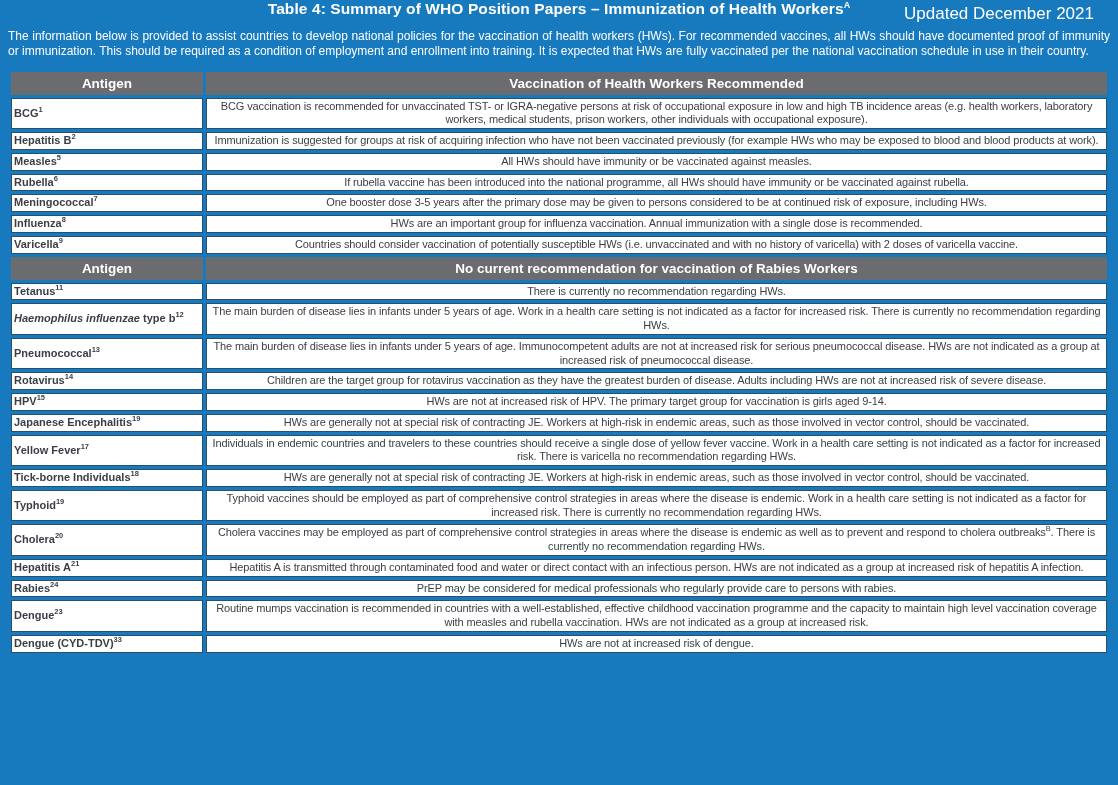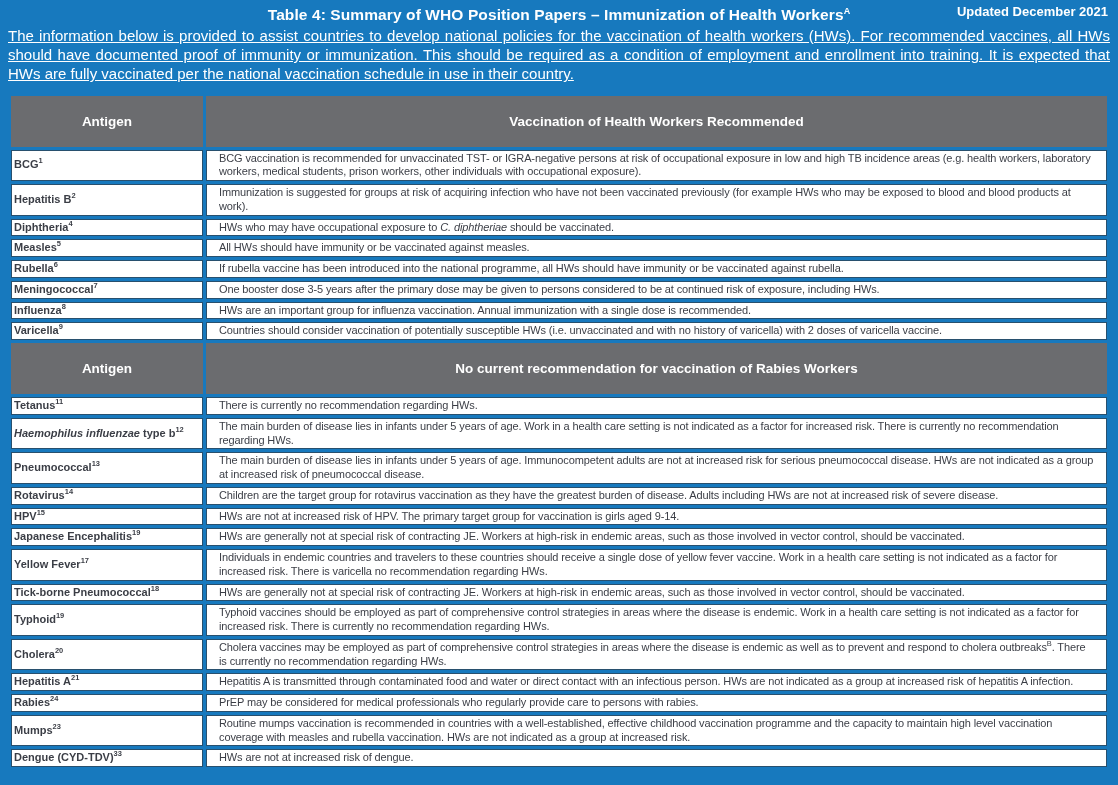--- a/index.html
+++ b/index.html
@@ -12,55 +12,55 @@
   *{box-sizing:border-box;}
   html,body{margin:0;padding:0;}
   body{
     width:1118px;height:785px;
     background:var(--bg);
     font-family:"Liberation Sans",sans-serif;
     position:relative;
     overflow:hidden;
   }
   .updated{
-    position:absolute;top:4px;right:10px;
-    color:var(--white_text);font-weight:bold;font-size:13px;
+    position:absolute;top:4px;right:24px;
+    color:var(--white_text);font-weight:normal;font-size:17px;
   }
   .title{
-    margin:0;padding-top:6px;
+    margin:0;
     text-align:center;color:var(--white_text);
     font-weight:bold;font-size:15.5px;letter-spacing:0.1px;
   }
   .title sup{font-size:9px;}
   .intro{
     color:var(--white_text);
-    font-size:15px;line-height:1.28;
+    font-size:12px;line-height:1.28;
     text-align:justify;
-    margin:2px 8px 9px 8px;
-    text-decoration:underline;
+    margin:11px 8px 9px 8px;
   }
   table.who{
     width:1102px;margin:0 8px;
     border-collapse:separate;border-spacing:3px;
     table-layout:fixed;
   }
   col.c-antigen{width:192px;}
   th{
     background:var(--header_gray);
     color:var(--white_text);
     font-weight:bold;font-size:13.5px;
-    padding:18px 4px;text-align:center;
+    padding:4px 4px;text-align:center;
   }
   td{
     background:#fff;
     border:1px solid var(--cell_border);
     font-size:11px;line-height:1.25;
     color:var(--cell_text);
-    padding:1px 12px;
+    padding:1px 5px;
     vertical-align:middle;
+    text-align:center;
   }
   td.antigen{
     text-align:left;font-weight:bold;
     padding:1px 2px;
   }
   td.desc{letter-spacing:-0.12px;}
   sup{font-size:0.68em;line-height:0;}
   i{font-style:italic;}
 </style>
 </head>
@@ -80,24 +80,20 @@
           <th>Antigen</th>
           <th>Vaccination of Health Workers Recommended</th>
         </tr>
         <tr>
           <td class="antigen"><span>BCG</span><sup>1</sup></td>
           <td class="desc"><span>BCG vaccination is recommended for unvaccinated TST- or IGRA-negative persons at risk of occupational exposure in low and high TB incidence areas (e.g. health workers, laboratory workers, medical students, prison workers, other individuals with occupational exposure).</span></td>
         </tr>
         <tr>
           <td class="antigen"><span>Hepatitis B</span><sup>2</sup></td>
           <td class="desc"><span>Immunization is suggested for groups at risk of acquiring infection who have not been vaccinated previously (for example HWs who may be exposed to blood and blood products at work).</span></td>
-        </tr>
-        <tr>
-          <td class="antigen"><span>Diphtheria</span><sup>4</sup></td>
-          <td class="desc"><span>HWs who may have occupational exposure to </span><i>C. diphtheriae</i><span> should be vaccinated.</span></td>
         </tr>
         <tr>
           <td class="antigen"><span>Measles</span><sup>5</sup></td>
           <td class="desc"><span>All HWs should have immunity or be vaccinated against measles.</span></td>
         </tr>
         <tr>
           <td class="antigen"><span>Rubella</span><sup>6</sup></td>
           <td class="desc"><span>If rubella vaccine has been introduced into the national programme, all HWs should have immunity or be vaccinated against rubella.</span></td>
         </tr>
         <tr>
@@ -138,41 +134,41 @@
         </tr>
         <tr>
           <td class="antigen"><span>Japanese Encephalitis</span><sup>19</sup></td>
           <td class="desc"><span>HWs are generally not at special risk of contracting JE. Workers at high-risk in endemic areas, such as those involved in vector control, should be vaccinated.</span></td>
         </tr>
         <tr>
           <td class="antigen"><span>Yellow Fever</span><sup>17</sup></td>
           <td class="desc"><span>Individuals in endemic countries and travelers to these countries should receive a single dose of yellow fever vaccine. Work in a health care setting is not indicated as a factor for increased risk. There is varicella no recommendation regarding HWs.</span></td>
         </tr>
         <tr>
-          <td class="antigen"><span>Tick-borne Pneumococcal</span><sup>18</sup></td>
+          <td class="antigen"><span>Tick-borne Individuals</span><sup>18</sup></td>
           <td class="desc"><span>HWs are generally not at special risk of contracting JE. Workers at high-risk in endemic areas, such as those involved in vector control, should be vaccinated.</span></td>
         </tr>
         <tr>
           <td class="antigen"><span>Typhoid</span><sup>19</sup></td>
           <td class="desc"><span>Typhoid vaccines should be employed as part of comprehensive control strategies in areas where the disease is endemic. Work in a health care setting is not indicated as a factor for increased risk. There is currently no recommendation regarding HWs.</span></td>
         </tr>
         <tr>
           <td class="antigen"><span>Cholera</span><sup>20</sup></td>
           <td class="desc"><span>Cholera vaccines may be employed as part of comprehensive control strategies in areas where the disease is endemic as well as to prevent and respond to cholera outbreaks</span><sup>B</sup><span>. There is currently no recommendation regarding HWs.</span></td>
         </tr>
         <tr>
           <td class="antigen"><span>Hepatitis A</span><sup>21</sup></td>
           <td class="desc"><span>Hepatitis A is transmitted through contaminated food and water or direct contact with an infectious person. HWs are not indicated as a group at increased risk of hepatitis A infection.</span></td>
         </tr>
         <tr>
           <td class="antigen"><span>Rabies</span><sup>24</sup></td>
           <td class="desc"><span>PrEP may be considered for medical professionals who regularly provide care to persons with rabies.</span></td>
         </tr>
         <tr>
-          <td class="antigen"><span>Mumps</span><sup>23</sup></td>
+          <td class="antigen"><span>Dengue</span><sup>23</sup></td>
           <td class="desc"><span>Routine mumps vaccination is recommended in countries with a well-established, effective childhood vaccination programme and the capacity to maintain high level vaccination coverage with measles and rubella vaccination. HWs are not indicated as a group at increased risk.</span></td>
         </tr>
         <tr>
           <td class="antigen"><span>Dengue (CYD-TDV)</span><sup>33</sup></td>
           <td class="desc"><span>HWs are not at increased risk of dengue.</span></td>
         </tr>
       </tbody>
   </table>
 </div>
 

